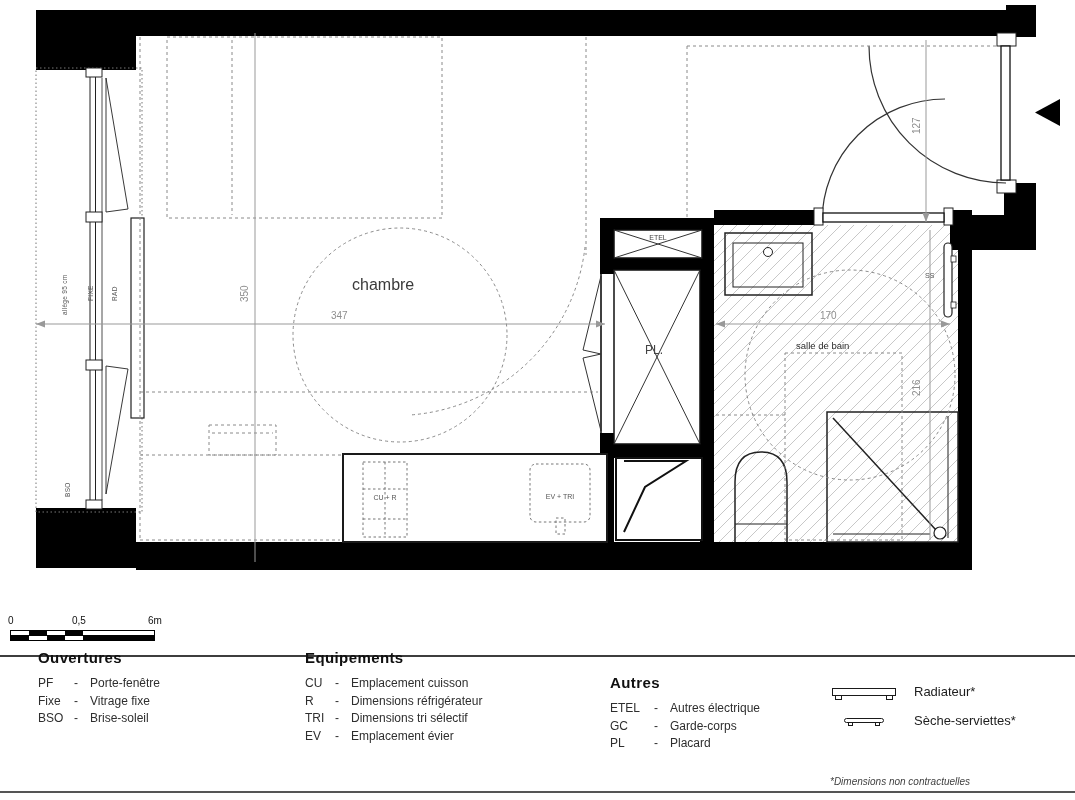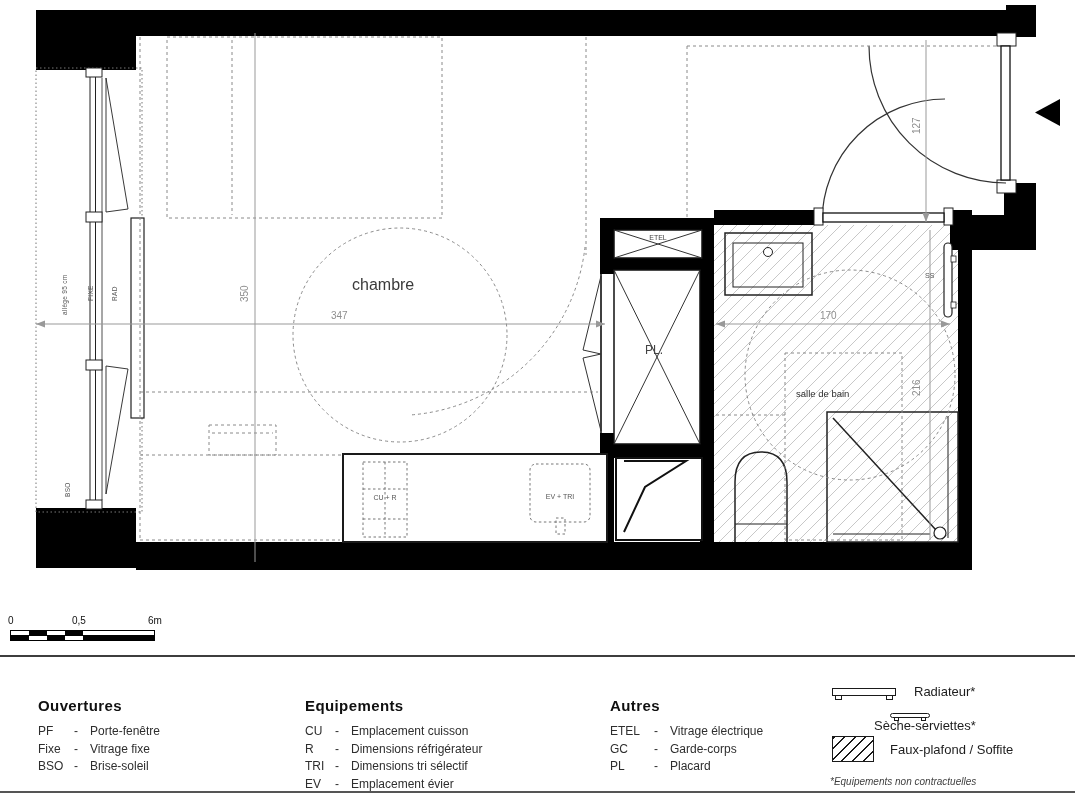--- a/index.html
+++ b/index.html
@@ -12,21 +12,21 @@
   .ctr{text-align:center;}
   .hline{position:absolute;left:0;width:1075px;background:#3d3d3d;}
   
   .sbar{position:absolute;left:10px;top:630px;width:145px;height:11px;border:1px solid #000;box-sizing:border-box;display:flex;flex-direction:column;}
   .sbrow{display:flex;flex:1;}
   .sbrow.b2{border-top:1px solid #000;}
   .sc{height:100%;}
   .sw{background:#fff;} .sb{background:#000;}
   .sbar-lbl{position:absolute;top:615px;font-size:10px;color:#111;}
   
-  .leg-col{position:absolute;top:697px;}
+  .leg-col{position:absolute;top:649px;}
   .leg-title{font-size:15px;font-weight:bold;color:#101010;letter-spacing:.4px;margin:0 0 9px 0;}
   .leg-row{display:flex;font-size:12px;color:#2e2e2e;line-height:17.5px;}
   .a36{width:36px;} .a30{width:30px;} .a44{width:44px;}
   .leg-dash{width:16px;}
   .sym-row{position:absolute;display:flex;align-items:center;}
   .sym-label{font-size:13px;color:#1d1d1d;}
   .rad-icon{position:relative;width:64px;height:8px;border:1.5px solid #1a1a1a;box-sizing:border-box;}
   .rad-icon .foot{position:absolute;width:5px;height:3px;border:1px solid #1a1a1a;bottom:-5px;}
   .rad-icon .fl{left:2px;} .rad-icon .fr{right:2px;}
   .tow-icon{position:relative;width:40px;height:5px;border:1.2px solid #1a1a1a;border-radius:3px;box-sizing:border-box;}
@@ -167,21 +167,21 @@
     <g fill="#999" stroke="none">
       <polygon points="605,324 596,320.5 596,327.5"></polygon>
       <polygon points="36,324 45,320.5 45,327.5"></polygon>
       <polygon points="716,324 725,320.5 725,327.5"></polygon>
       <polygon points="950,324 941,320.5 941,327.5"></polygon>
       <polygon points="926,222 922.5,213 929.5,213"></polygon>
     </g>
   </svg>
 
   <span class="lbl" style="left:352px;top:276px;font-size:16px;">chambre</span>
-  <span class="lbl" style="left:796px;top:340px;font-size:9.5px;color:#2b2b2b;margin-top:48px;">salle de bain</span>
+  <span class="lbl" style="left:796px;top:340px;font-size:9.5px;color:#2b2b2b;">salle de bain</span>
   <span class="lbl dim" style="left:331px;top:310px;font-size:10px;">347</span>
   <span class="lbl dim" style="left:820px;top:310px;font-size:10px;">170</span>
   <span class="lbl dim vlbl" style="left:239px;top:302px;font-size:10px;">350</span>
   <span class="lbl dim vlbl" style="left:911px;top:396px;font-size:10px;">216</span>
   <span class="lbl dim vlbl" style="left:911px;top:134px;font-size:10px;">127</span>
   <span class="lbl ctr" style="left:363px;top:494px;width:44px;font-size:7px;color:#555;">CU + R</span>
   <span class="lbl ctr" style="left:530px;top:493px;width:60px;font-size:7px;color:#555;">EV + TRI</span>
   <span class="lbl ctr" style="left:614px;top:234px;width:88px;font-size:7px;color:#444;">ETEL</span>
   <span class="lbl ctr" style="left:610px;top:343px;width:88px;font-size:12px;color:#444;">PL.</span>
   <span class="lbl" style="left:925px;top:272px;font-size:7px;color:#555;">SS</span>
@@ -248,54 +248,50 @@
       <span class="leg-dash">-</span>
       <span>Dimensions tri sélectif</span>
     </div>
     <div class="leg-row">
       <span class="a30">EV</span>
       <span class="leg-dash">-</span>
       <span>Emplacement évier</span>
     </div>
   </div>
 
-  <div class="leg-col" style="left:610px;">
+  <div class="leg-col" style="left:610px;margin-top:25px;">
     <div class="leg-title">Autres</div>
     <div class="leg-row">
       <span class="a44">ETEL</span>
       <span class="leg-dash">-</span>
-      <span>Vitrage électrique</span>
+      <span>Autres électrique</span>
     </div>
     <div class="leg-row">
       <span class="a44">GC</span>
       <span class="leg-dash">-</span>
       <span>Garde-corps</span>
     </div>
     <div class="leg-row">
       <span class="a44">PL</span>
       <span class="leg-dash">-</span>
       <span>Placard</span>
     </div>
   </div>
 
   <div class="sym-row" style="left:832px;top:684px;">
     <div class="rad-icon">
         <div class="foot fl"></div>
         <div class="foot fr"></div>
       </div>
     <span class="sym-label" style="margin-left:18px;">Radiateur*</span>
   </div>
-  <div class="sym-row" style="left:844px;top:713px;flex-direction:column;">
+  <div class="sym-row" style="left:844px;top:713px;">
     <div class="tow-icon">
         <div class="foot fl"></div>
         <div class="foot fr"></div>
       </div>
     <span class="sym-label" style="margin-left:30px;">Sèche-serviettes*</span>
   </div>
-  <div class="sym-row" style="left:832px;top:736px;">
-    <div class="sof-icon"></div>
-    <span class="sym-label" style="margin-left:16px;">Faux-plafond / Soffite</span>
-  </div>
-
-  <div class="footnote">*Equipements non contractuelles</div>
+
+  <div class="footnote">*Dimensions non contractuelles</div>
 
   <div class="hline" style="top:791px;height:2px;background:#555;"></div>
 </div>
 
 </body></html>

